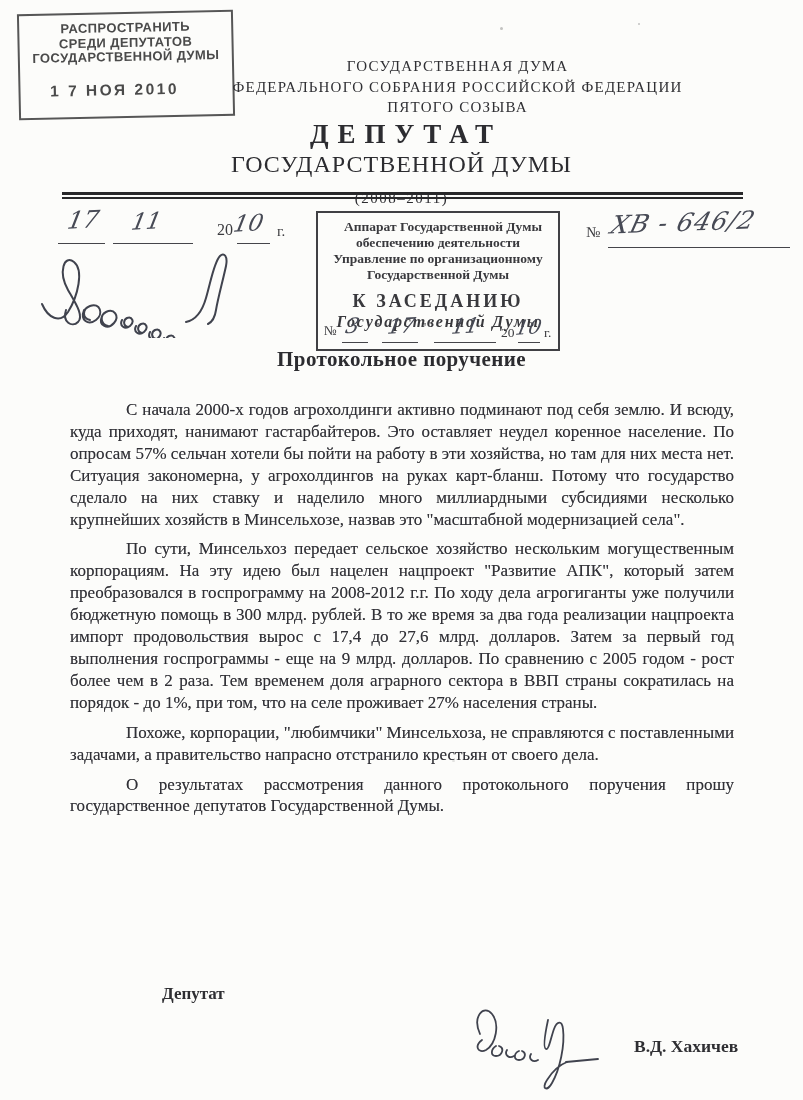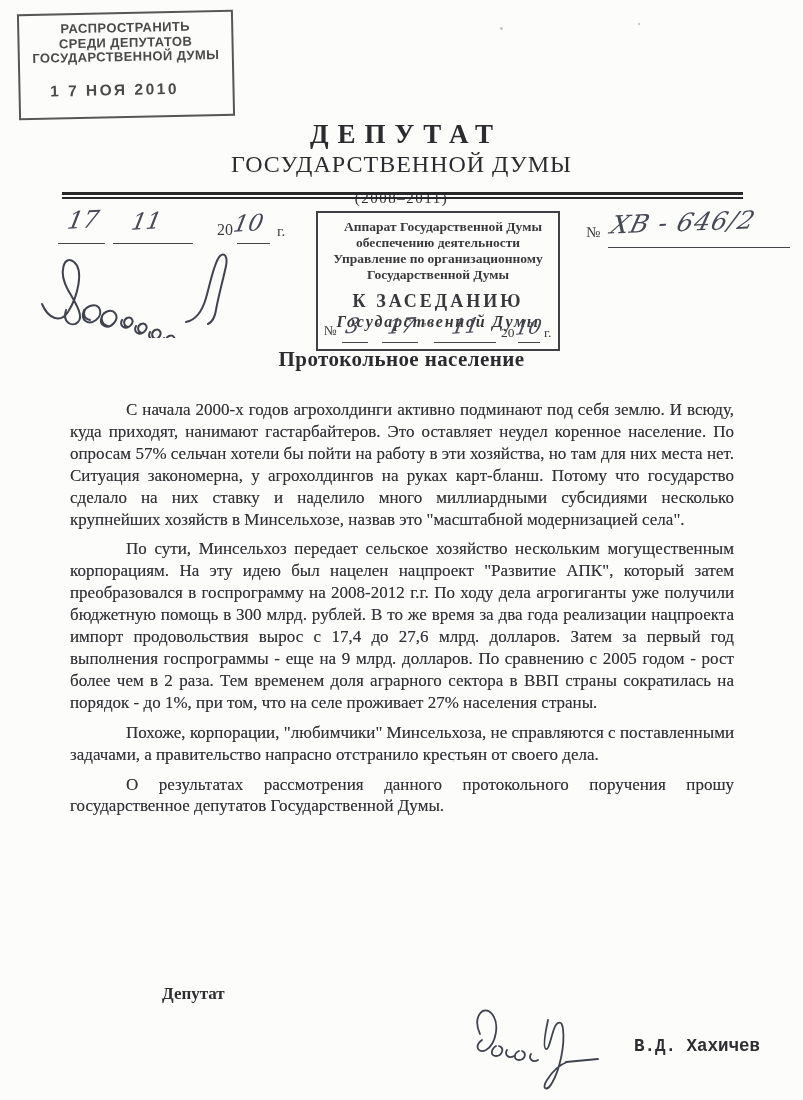--- a/index.html
+++ b/index.html
@@ -66,41 +66,46 @@
 
   .doc-title{position:absolute;left:0;right:0;top:347px;text-align:center;
     font-size:21px;font-weight:700;letter-spacing:.4px;color:#2c2c30;}
 
   .body-text{position:absolute;left:62px;right:61px;top:391px;
     font-size:17px;line-height:21.9px;text-align:justify;color:#313137;
     text-shadow:0 0 .4px rgba(45,45,50,.5);}
   .body-text p{margin:8px;text-indent:56px;}
 
   .signoff-role{position:absolute;left:162px;top:984px;font-size:17px;font-weight:700;color:#2e2e32;}
-  .signoff-name{position:absolute;left:634px;top:1036px;font-size:17.5px;font-weight:700;color:#2e2e32;font-family:Liberation Mono, monospace;}
+  .signoff-name{position:absolute;left:634px;top:1036px;font-size:17.5px;font-weight:700;color:#2e2e32;}
 
   .sig{position:absolute;}
   .sig svg path{fill:none;stroke:#40434e;stroke-linecap:round;stroke-linejoin:round;}
 </style>
 </head>
 <body>
 
 <div class="page">
 
   <div class="speck" style="left:500px;top:27px;width:3px;height:3px;"></div>
   <div class="speck" style="left:638px;top:23px;width:2px;height:2px;"></div>
   <div class="speck" style="left:452px;top:760px;width:3px;height:2px;opacity:.25;"></div>
 
   <div class="stamp-distribute">
     <div class="ln">РАСПРОСТРАНИТЬ</div>
     <div class="ln">СРЕДИ ДЕПУТАТОВ</div>
     <div class="ln">ГОСУДАРСТВЕННОЙ ДУМЫ</div>
     <div class="st-date">1 7 НОЯ 2010</div>
   </div>
 
+  <div class="letterhead">
+    <div>ГОСУДАРСТВЕННАЯ ДУМА</div>
+    <div>ФЕДЕРАЛЬНОГО СОБРАНИЯ РОССИЙСКОЙ ФЕДЕРАЦИИ</div>
+    <div>ПЯТОГО СОЗЫВА</div>
+  </div>
   <div class="deputy-block">
     <div class="deputy-title">ДЕПУТАТ</div>
     <div class="deputy-sub">ГОСУДАРСТВЕННОЙ ДУМЫ</div>
     <div class="deputy-years">(2008–2011)</div>
   </div>
 
   <div class="double-rule"></div>
 
   <div class="date-left">
     <span class="uline" style="left:0;top:30px;width:47px;"></span>
@@ -146,21 +151,21 @@
       <span class="printed" style="left:222px;top:10px;">г.</span>
     </div>
   </div>
 
   <div class="doc-number">
     <span class="printed">№</span>
     <span class="uline"></span>
     <span class="hw">ХВ - 646/2</span>
   </div>
 
-  <div class="doc-title">Протокольное население</div>
+  <div class="doc-title">Протокольное поручение</div>
 
   <div class="body-text">
     <p>С начала 2000-х годов агрохолдинги активно подминают под себя землю. И всюду, куда приходят, нанимают гастарбайтеров. Это оставляет неудел коренное население. По опросам 57% сельчан хотели бы пойти на работу в эти хозяйства, но там для них места нет. Ситуация закономерна, у агрохолдингов на руках карт-бланш. Потому что государство сделало на них ставку и наделило много миллиардными субсидиями несколько крупнейших хозяйств в Минсельхозе, назвав это "масштабной модернизацией села".</p>
     <p>По сути, Минсельхоз передает сельское хозяйство нескольким могущественным корпорациям. На эту идею был нацелен нацпроект "Развитие АПК", который затем преобразовался в госпрограмму на 2008-2012 г.г. По ходу дела агрогиганты уже получили бюджетную помощь в 300 млрд. рублей. В то же время за два года реализации нацпроекта импорт продовольствия вырос с 17,4 до 27,6 млрд. долларов. Затем за первый год выполнения госпрограммы - еще на 9 млрд. долларов. По сравнению с 2005 годом - рост более чем в 2 раза. Тем временем доля аграрного сектора в ВВП страны сократилась на порядок - до 1%, при том, что на селе проживает 27% населения страны.</p>
     <p>Похоже, корпорации, "любимчики" Минсельхоза, не справляются с поставленными задачами, а правительство напрасно отстранило крестьян от своего дела.</p>
     <p>О результатах рассмотрения данного протокольного поручения прошу государственное депутатов Государственной Думы.</p>
   </div>
 
   <div class="signoff-role">Депутат</div>
 

